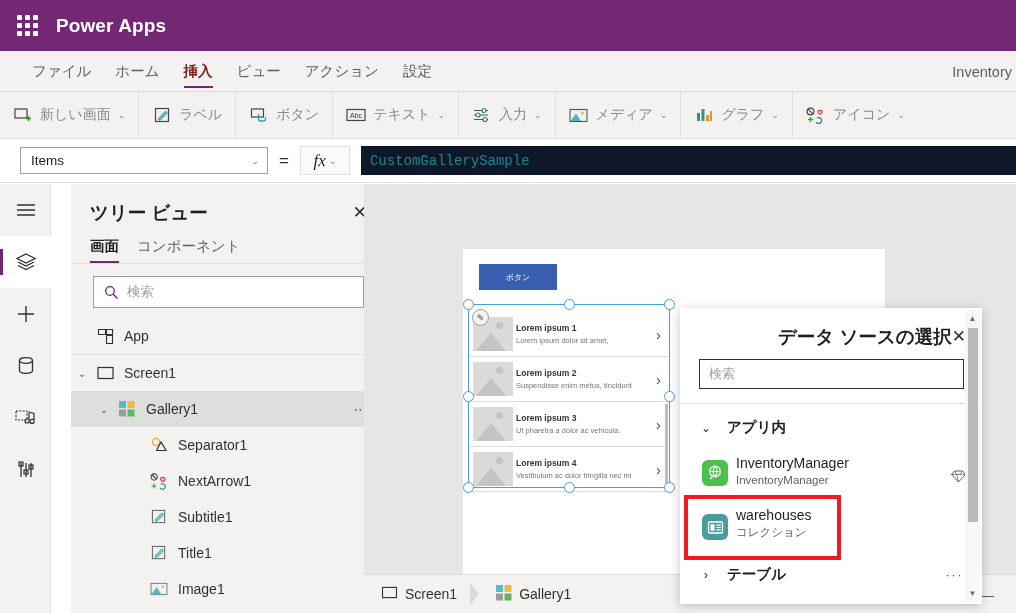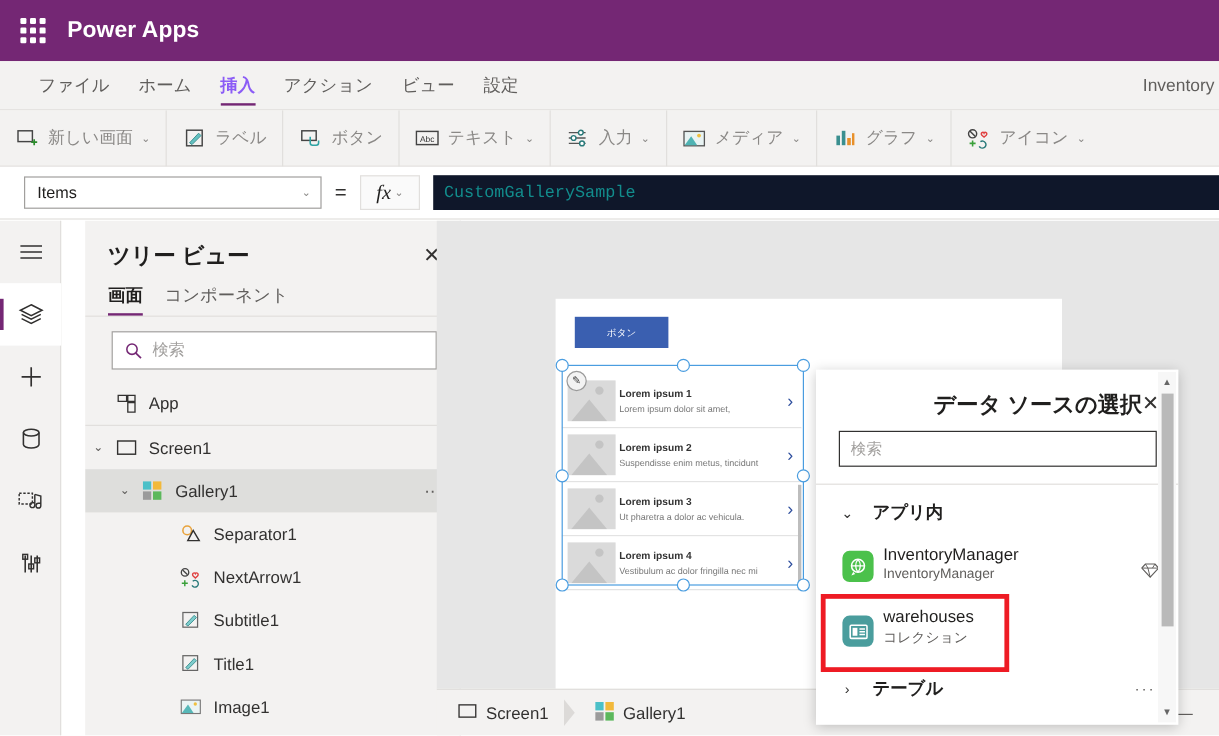--- a/index.html
+++ b/index.html
@@ -26,21 +26,21 @@
   
   .menubar {
     position: absolute; left: 0; top: 51px; width: 1016px; height: 41px;
     background: #f3f2f1; border-bottom: 1px solid #e1dfdd;
     display: flex; align-items: center; padding-left: 20px;
   }
   .menuitem {
     font-size: 14.5px; color: #605e5c; padding: 0 12px; height: 41px;
     display: flex; align-items: center; cursor: pointer; position: relative;
   }
-  .menuitem.active { color: #8b5cf6; font-weight: bold; }
+  .menuitem.active { color: #7f1d1d; font-weight: bold; }
   .menuitem.active::after {
     content: ""; position: absolute; left: 12px; right: 12px; bottom: 4px;
     height: 2px; background: #742774;
   }
   .appname {
     position: absolute; right: 0; top: 0; height: 41px; display: flex; align-items: center;
     padding-right: 4px; font-size: 14.5px; color: #605e5c; white-space: nowrap; overflow: hidden;
   }
 
   
@@ -219,22 +219,22 @@
         <i></i>
         <i></i>
     </div>
     <div class="brand">Power Apps</div>
   </div>
 
   <div class="menubar">
     <div class="menuitem">ファイル</div>
     <div class="menuitem">ホーム</div>
     <div class="menuitem active">挿入</div>
+    <div class="menuitem">ビュー</div>
     <div class="menuitem">アクション</div>
-    <div class="menuitem">ビュー</div>
     <div class="menuitem">設定</div>
     <div class="appname">Inventory</div>
   </div>
 
   <div class="ribbon">
 
     <div class="rgroup">
       <span class="ricon">
         <svg width="18" height="16" viewBox="0 0 18 16">
             <rect x="1" y="2" width="12" height="9" fill="none" stroke="#444" stroke-width="1.2"></rect>

